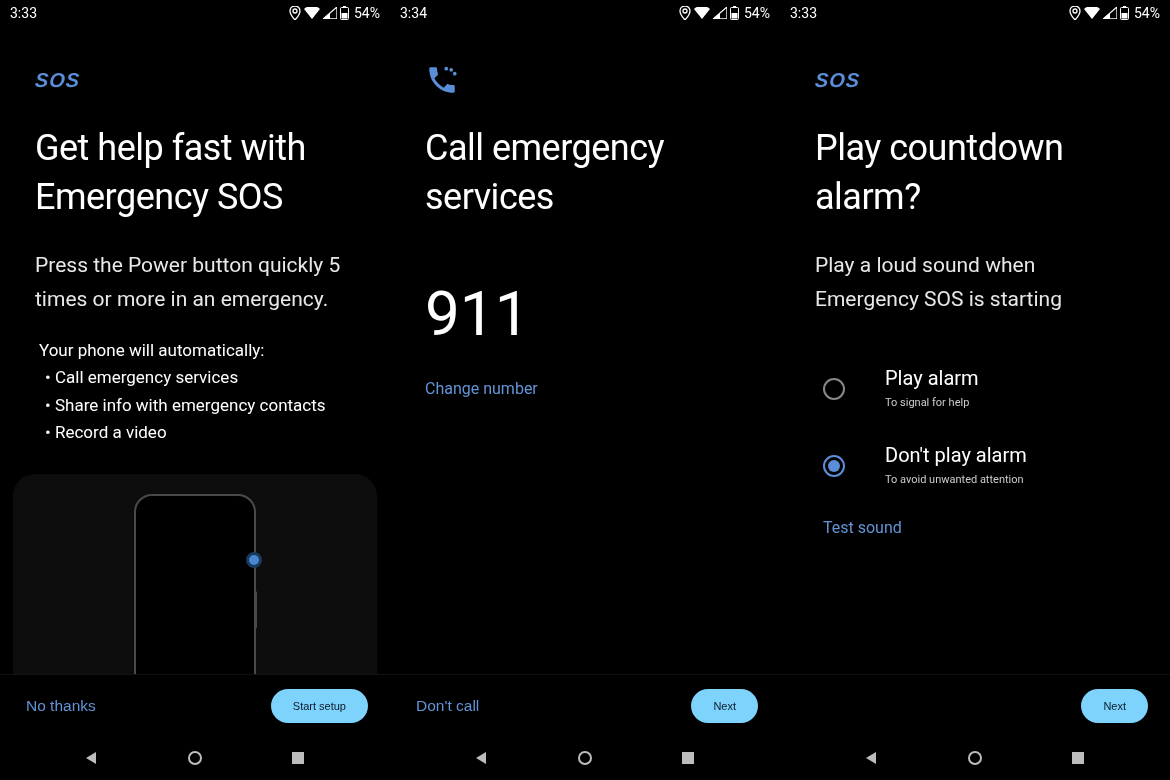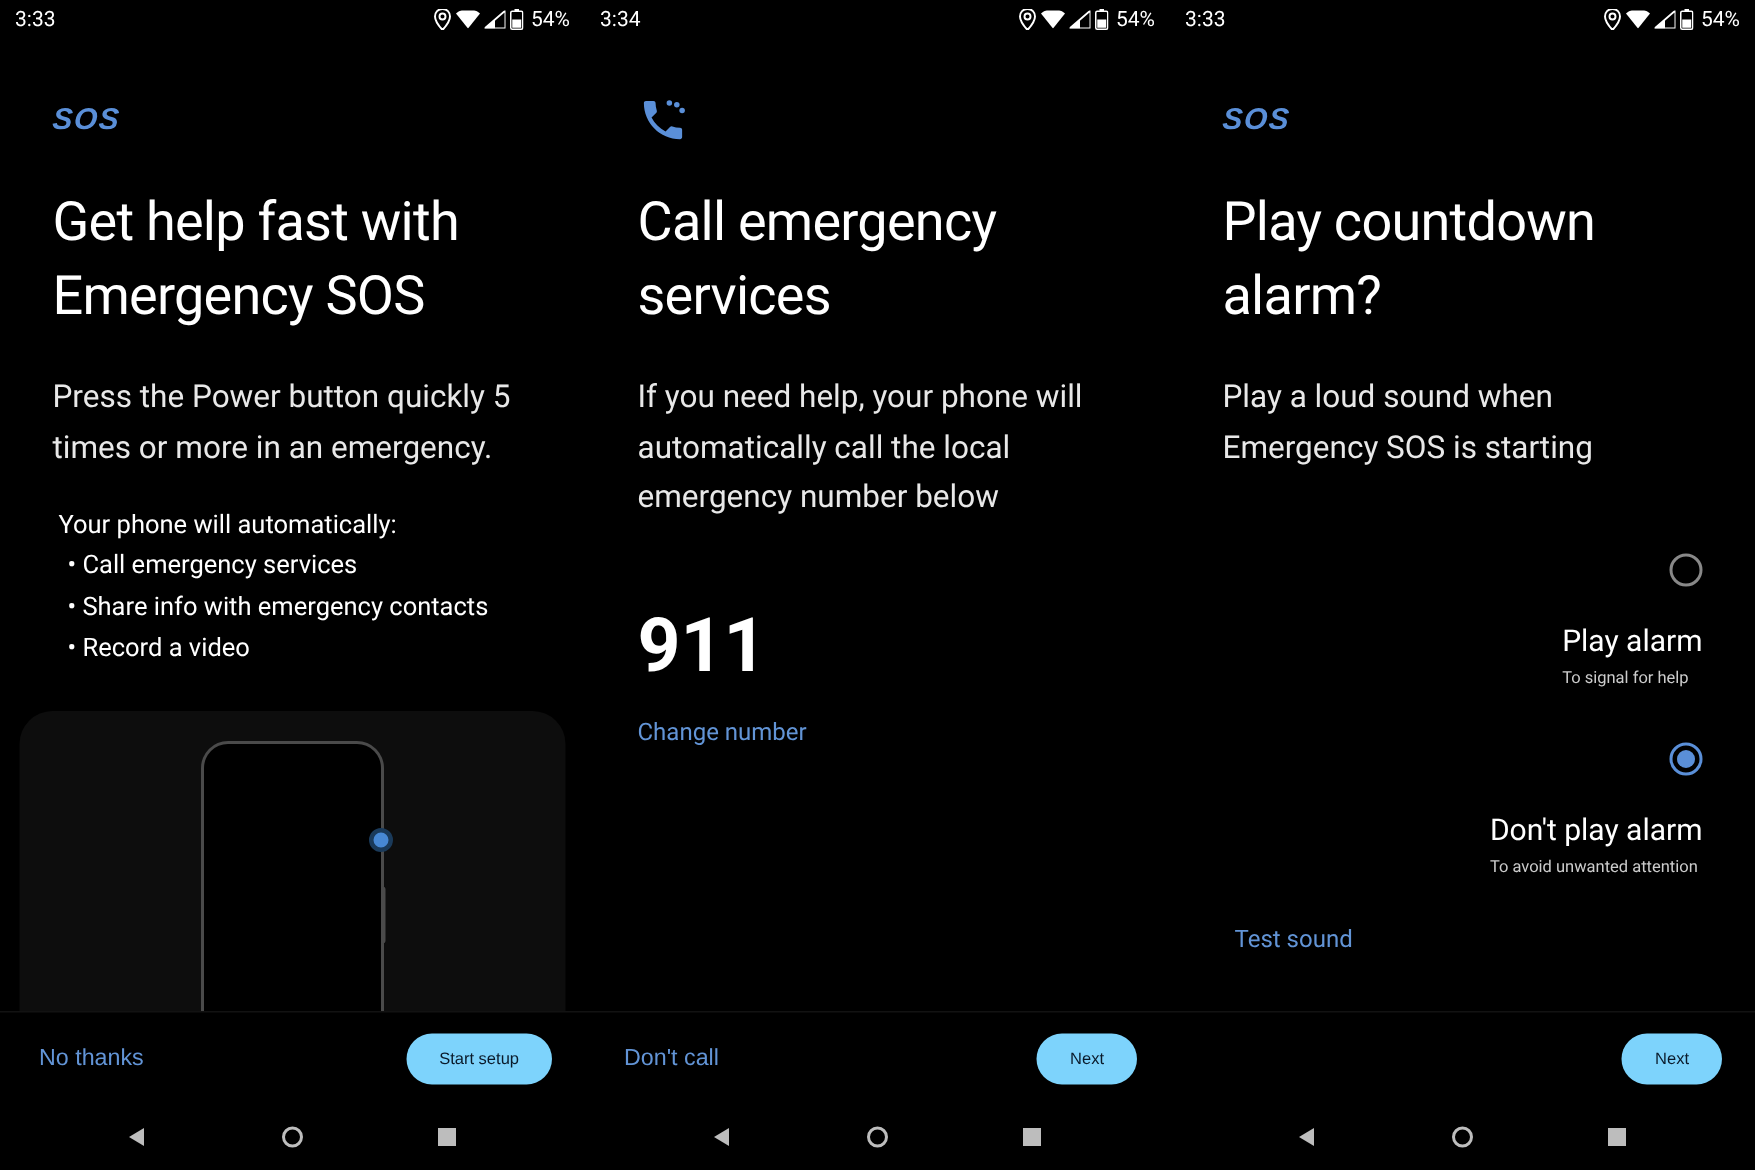--- a/index.html
+++ b/index.html
@@ -75,38 +75,37 @@
     margin-bottom: 4px;
     padding-left: 4px;
   }
   .bullet {
     font-size: 17px;
     line-height: 1.62;
     padding-left: 10px;
   }
   .bullet::before { content: "• "; }
   .big-number {
-    font-size: 50px;
-    font-weight: 700;
-    margin: 28px 0 18px 0;
+    font-size: 62px;
+    font-weight: 400;
+    margin: 28px 0 29px 0;
   }
   .link {
     color:#6294d6;
     font-size: 16px;
     cursor: pointer;
   }
   
   .options { margin-top: 14px; }
   .radio-row {
     display: flex;
-    align-items: flex-end;
-    gap: 24px;
+    align-items: center;
+    gap: 40px;
     padding: 12px 0 22px 8px;
     cursor: pointer;
-    flex-direction: column;
   }
   .radio-circle {
     width: 22px; height: 22px;
     border: 2px solid #888;
     border-radius: 50%;
     flex-shrink: 0;
     margin-top: 3px;
     position: relative;
   }
   .radio-circle.checked {
@@ -316,21 +315,20 @@
   <div class="content">
     <div class="hero-icon">
       <svg width="34" height="34" viewBox="0 0 24 24">
           <path fill="#5a8fd8" d="M6.6 10.8c1.4 2.8 3.8 5.1 6.6 6.6l2.2-2.2c.3-.3.7-.4 1-.2 1.1.4 2.3.6 3.6.6.6 0 1 .4 1 1V20c0 .6-.4 1-1 1C10.6 21 3 13.4 3 4c0-.6.4-1 1-1h3.5c.6 0 1 .4 1 1 0 1.2.2 2.4.6 3.6.1.3 0 .7-.2 1l-2.3 2.2z"></path>
           <circle cx="15" cy="4" r="1.3" fill="#5a8fd8"></circle>
           <circle cx="18.5" cy="4.8" r="1.3" fill="#5a8fd8"></circle>
           <circle cx="21" cy="7.5" r="1.3" fill="#5a8fd8"></circle>
         </svg>
     </div>
     <h1 class="title">Call emergency services</h1>
-    <p class="subtitle">If you need help, your phone will automatically call the local emergency number below</p>
     <div class="big-number">911</div>
     <span class="link">Change number</span>
   </div>
 
   <div class="footer">
     <button class="flat-btn">Don't call</button>
     <button class="pill-btn">Next</button>
   </div>
 
   <div class="navbar">

